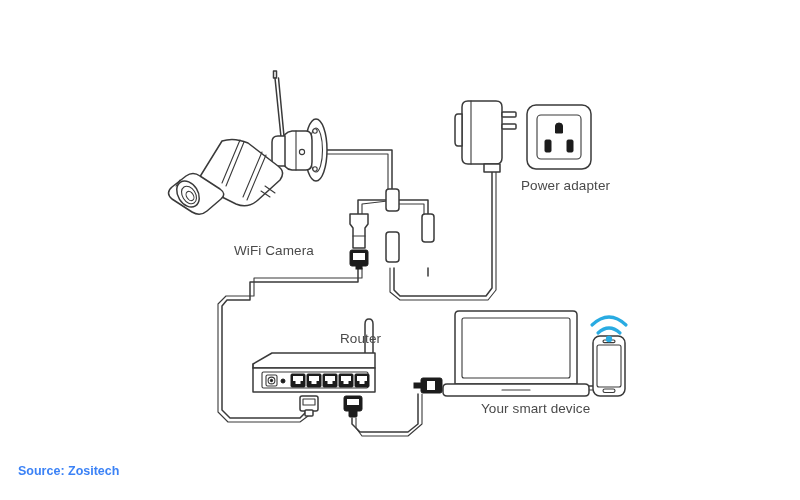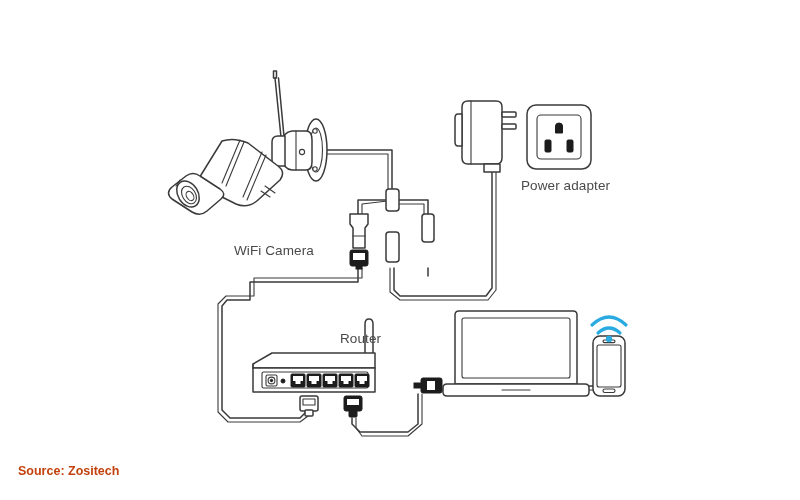--- a/index.html
+++ b/index.html
@@ -42,21 +42,21 @@
   #label-power-adapter { left: 521px; top: 178px; }
   #label-router { left: 300px; top: 331px; margin-left: 40px; }
   #label-smart-device { left: 481px; top: 401px; }
   #source-caption {
     position: absolute;
     left: 18px;
     top: 464px;
     font-family: "Liberation Sans", sans-serif;
     font-size: 12.5px;
     font-weight: bold;
-    color: #c2410c;
+    color: #3b82f6;
     white-space: nowrap;
   }
 </style>
 </head>
 <body>
 
 <div id="diagram-root">
 
   <svg id="diagram-svg" width="800" height="500" viewBox="0 0 800 500">
 
@@ -271,16 +271,17 @@
     </g>
 
   </svg>
 
   <div class="label" id="label-wifi-camera">WiFi Camera</div>
 
   <div class="label" id="label-power-adapter">Power adapter</div>
 
   <div class="label" id="label-router">Router</div>
 
+  <div class="label" id="label-smart-device">Your smart device</div>
 
   <div id="source-caption">Source: Zositech</div>
 
 </div>
 
 </body></html>

